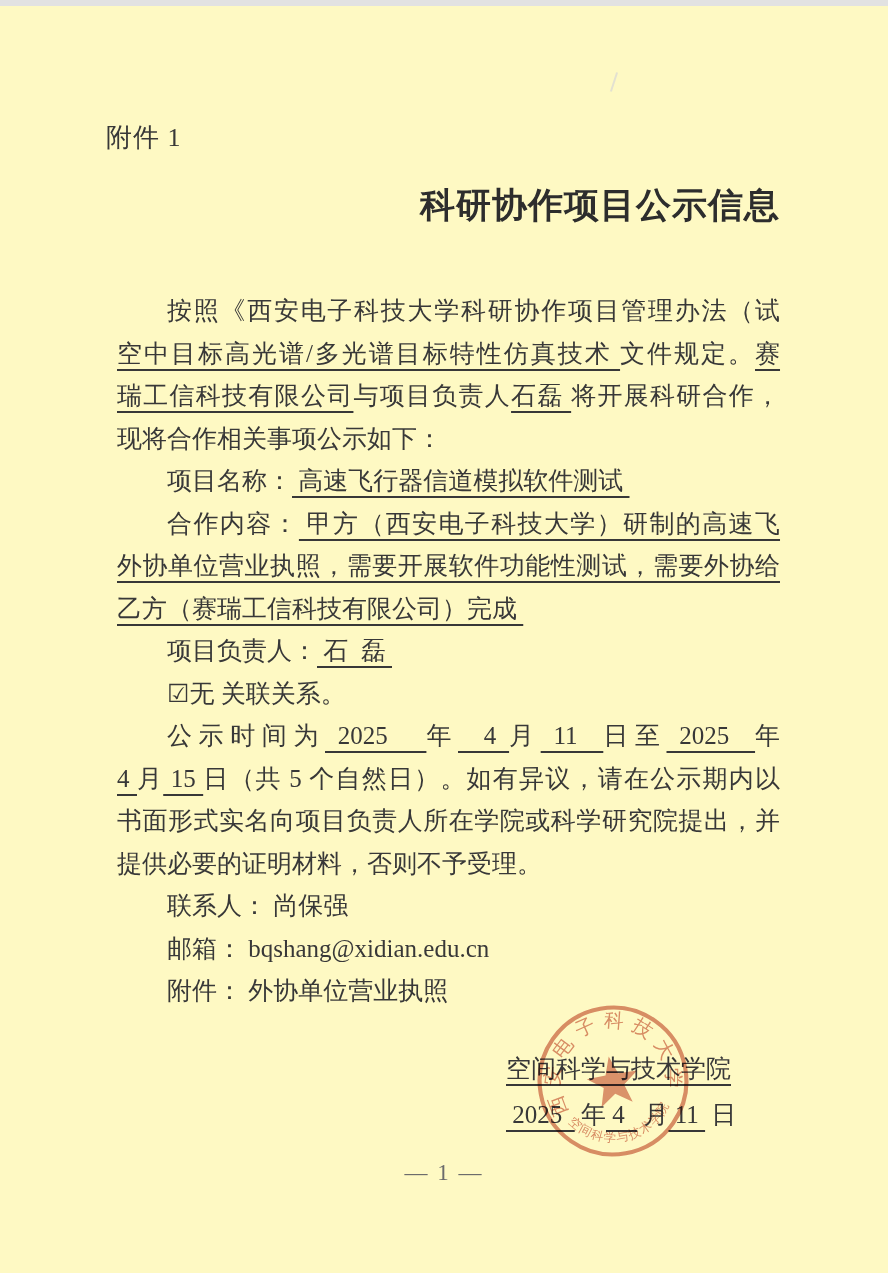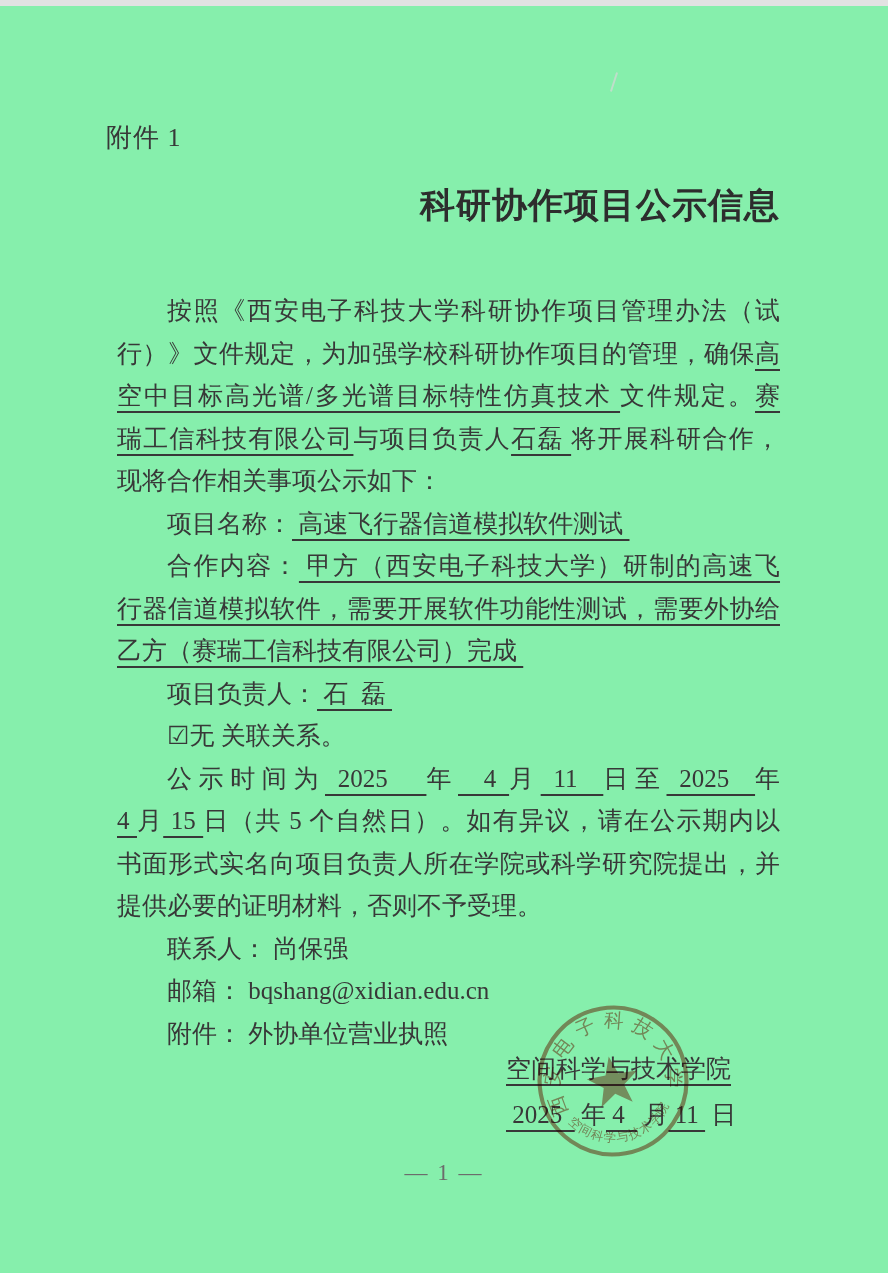--- a/index.html
+++ b/index.html
@@ -1,19 +1,19 @@
 <!DOCTYPE html>
 <html><head>
 <meta charset="utf-8">
 <style>
   html,body{margin:0;padding:0;background:#ffffff;}
   .page{
     position:relative;
     width:888px;height:1273px;
-    background:#86efac;
+    background:#fef9c3;
     font-family:"Liberation Serif","DejaVu Serif",serif;
     color:#383838;
     overflow:hidden;
   }
   .top-strip{
     position:absolute;top:0;left:0;right:0;height:6px;
     background:#e2e2e2;
   }
   .scan-mark{
     position:absolute;left:613px;top:72px;width:2px;height:20px;
@@ -64,27 +64,26 @@
 
   <div class="top-strip"></div>
   <div class="scan-mark"></div>
 
   <div class="attachment">附件 1</div>
 
   <div class="doc-title">科研协作项目公示信息</div>
 
   <div class="doc-body">
       <div class="line indent fill"><span>按照《西安电子科技大学科研协作项目管理办法（试</span></div>
-      <div class="line fill"><span>行）》文件规定，为加强学校科研协作项目的管理，确保</span><span class="u">高</span></div>
       <div class="line fill"><span class="u">空中目标高光谱/多光谱目标特性仿真技术&nbsp;</span><span>文件规定。</span><span class="u">赛</span></div>
       <div class="line fill"><span class="u">瑞工信科技有限公司</span><span>与项目负责人</span><span class="u">石磊&nbsp;</span><span>将开展科研合作，</span></div>
       <div class="line"><span>现将合作相关事项公示如下：</span></div>
       <div class="line indent"><span>项目名称：</span><span class="u">&nbsp;高速飞行器信道模拟软件测试&nbsp;</span></div>
       <div class="line indent fill"><span>合作内容：</span><span class="u">&nbsp;甲方（西安电子科技大学）研制的高速飞</span></div>
-      <div class="line fill"><span class="u">行器信道模拟软件，需要开展软件功能性测试，需要外协给</span></div>
+      <div class="line fill"><span class="u">外协单位营业执照，需要开展软件功能性测试，需要外协给</span></div>
       <div class="line"><span class="u">乙方（赛瑞工信科技有限公司）完成&nbsp;</span></div>
       <div class="line indent"><span>项目负责人：</span><span class="u">&nbsp;石&nbsp;&nbsp;磊&nbsp;</span></div>
       <div class="line indent"><span>☑无 关联关系。</span></div>
       <div class="line indent fill"><span>公示时间为</span><span class="u">&nbsp;2025&nbsp;&nbsp;&nbsp;</span><span>年</span><span class="u">&nbsp;&nbsp;4&nbsp;</span><span>月</span><span class="u">&nbsp;11&nbsp;&nbsp;</span><span>日至</span><span class="u">&nbsp;2025&nbsp;&nbsp;</span><span>年</span></div>
       <div class="line fill"><span class="u">4&nbsp;</span><span>月</span><span class="u">&nbsp;15&nbsp;</span><span>日（共 5 个自然日）。如有异议，请在公示期内以</span></div>
       <div class="line fill"><span>书面形式实名向项目负责人所在学院或科学研究院提出，并</span></div>
       <div class="line"><span>提供必要的证明材料，否则不予受理。</span></div>
       <div class="line indent"><span>联系人： 尚保强</span></div>
       <div class="line indent"><span>邮箱： bqshang@xidian.edu.cn</span></div>
       <div class="line indent"><span>附件： 外协单位营业执照</span></div>

